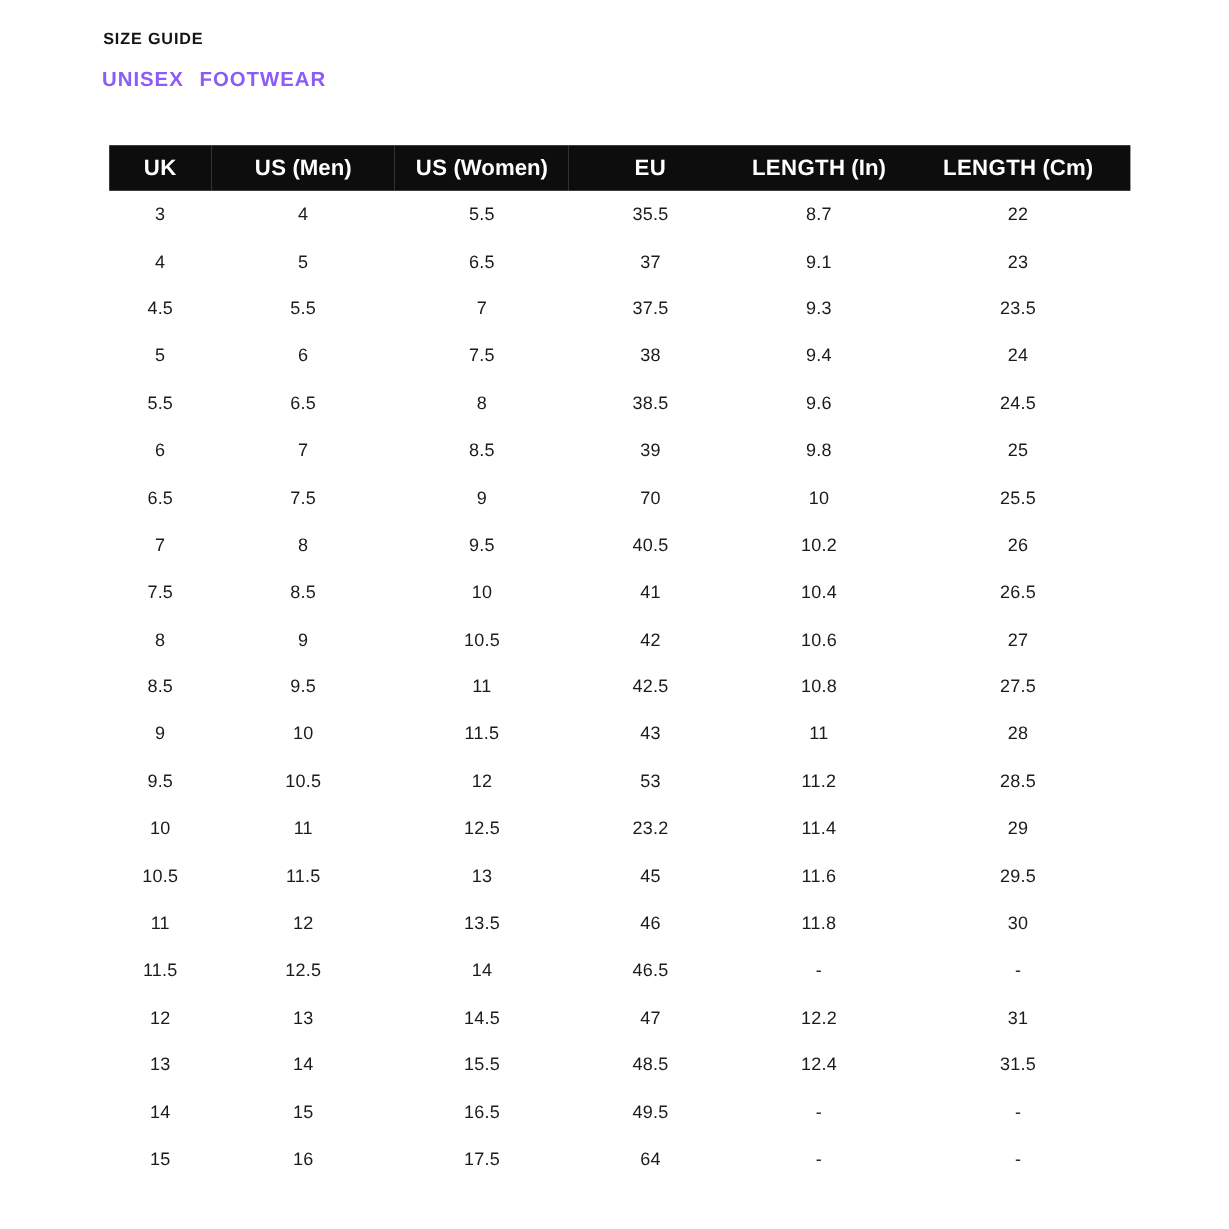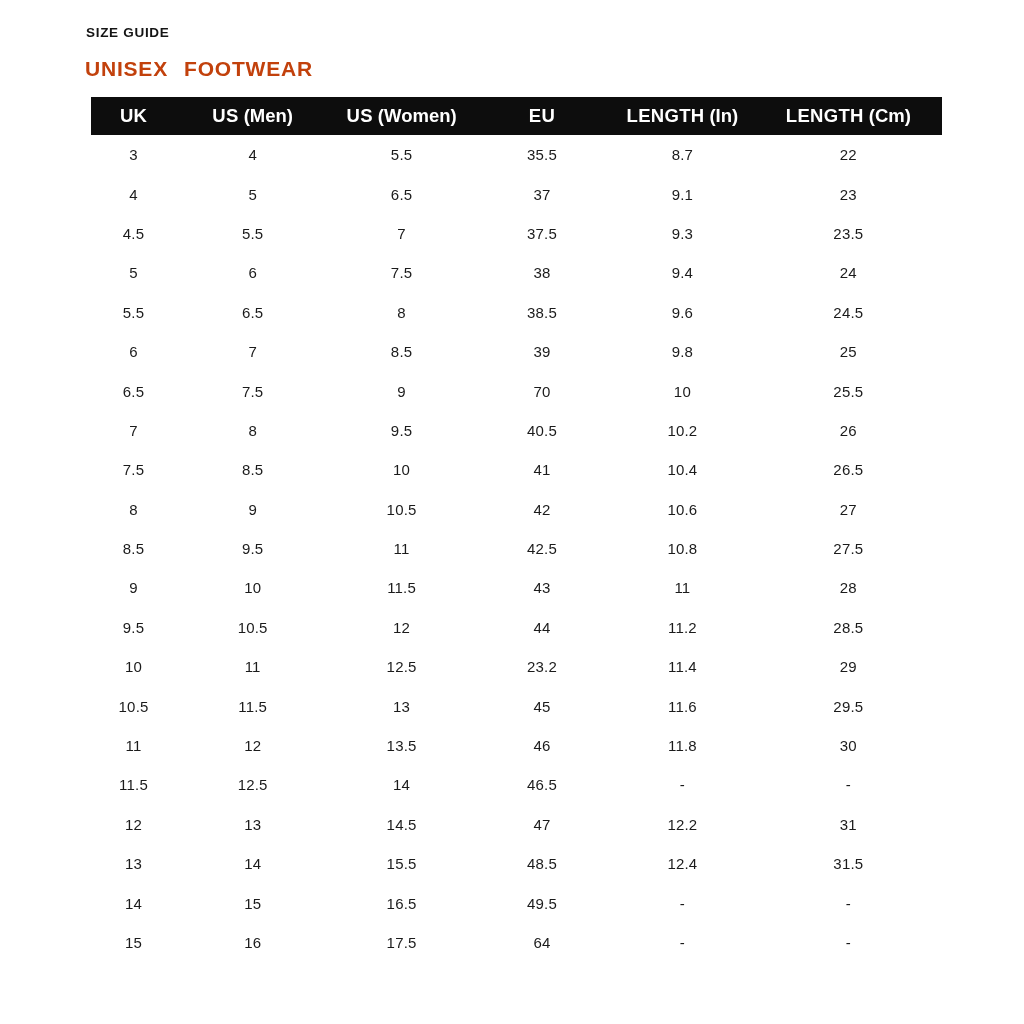--- a/index.html
+++ b/index.html
@@ -24,30 +24,30 @@
     top: 25px;
     font-size: 13.5px;
     font-weight: 700;
     letter-spacing: 0.7px;
     color: #141414;
   }
   .title {
     position: absolute;
     left: 85px;
     top: 57px;
-    font-size: 21px;
+    font-size: 17px;
     font-weight: 700;
     letter-spacing: 0.8px;
     word-spacing: 0.45em;
-    color: #c2410c;
+    color: #8b5cf6;
   }
   table.size-table {
     position: absolute;
     left: 91px;
-    top: 97px;
+    top: 121px;
     width: 851px;
     border-collapse: collapse;
     table-layout: fixed;
   }
   thead th {
     background: #0d0d0d;
     color: #ffffff;
     height: 38px;
     font-size: 18.5px;
     text-align: center;
@@ -202,21 +202,21 @@
           <td>10</td>
           <td>11.5</td>
           <td>43</td>
           <td>11</td>
           <td>28</td>
         </tr>
         <tr>
           <td>9.5</td>
           <td>10.5</td>
           <td>12</td>
-          <td>44</td>
+          <td>53</td>
           <td>11.2</td>
           <td>28.5</td>
         </tr>
         <tr>
           <td>10</td>
           <td>11</td>
           <td>12.5</td>
           <td>23.2</td>
           <td>11.4</td>
           <td>29</td>

